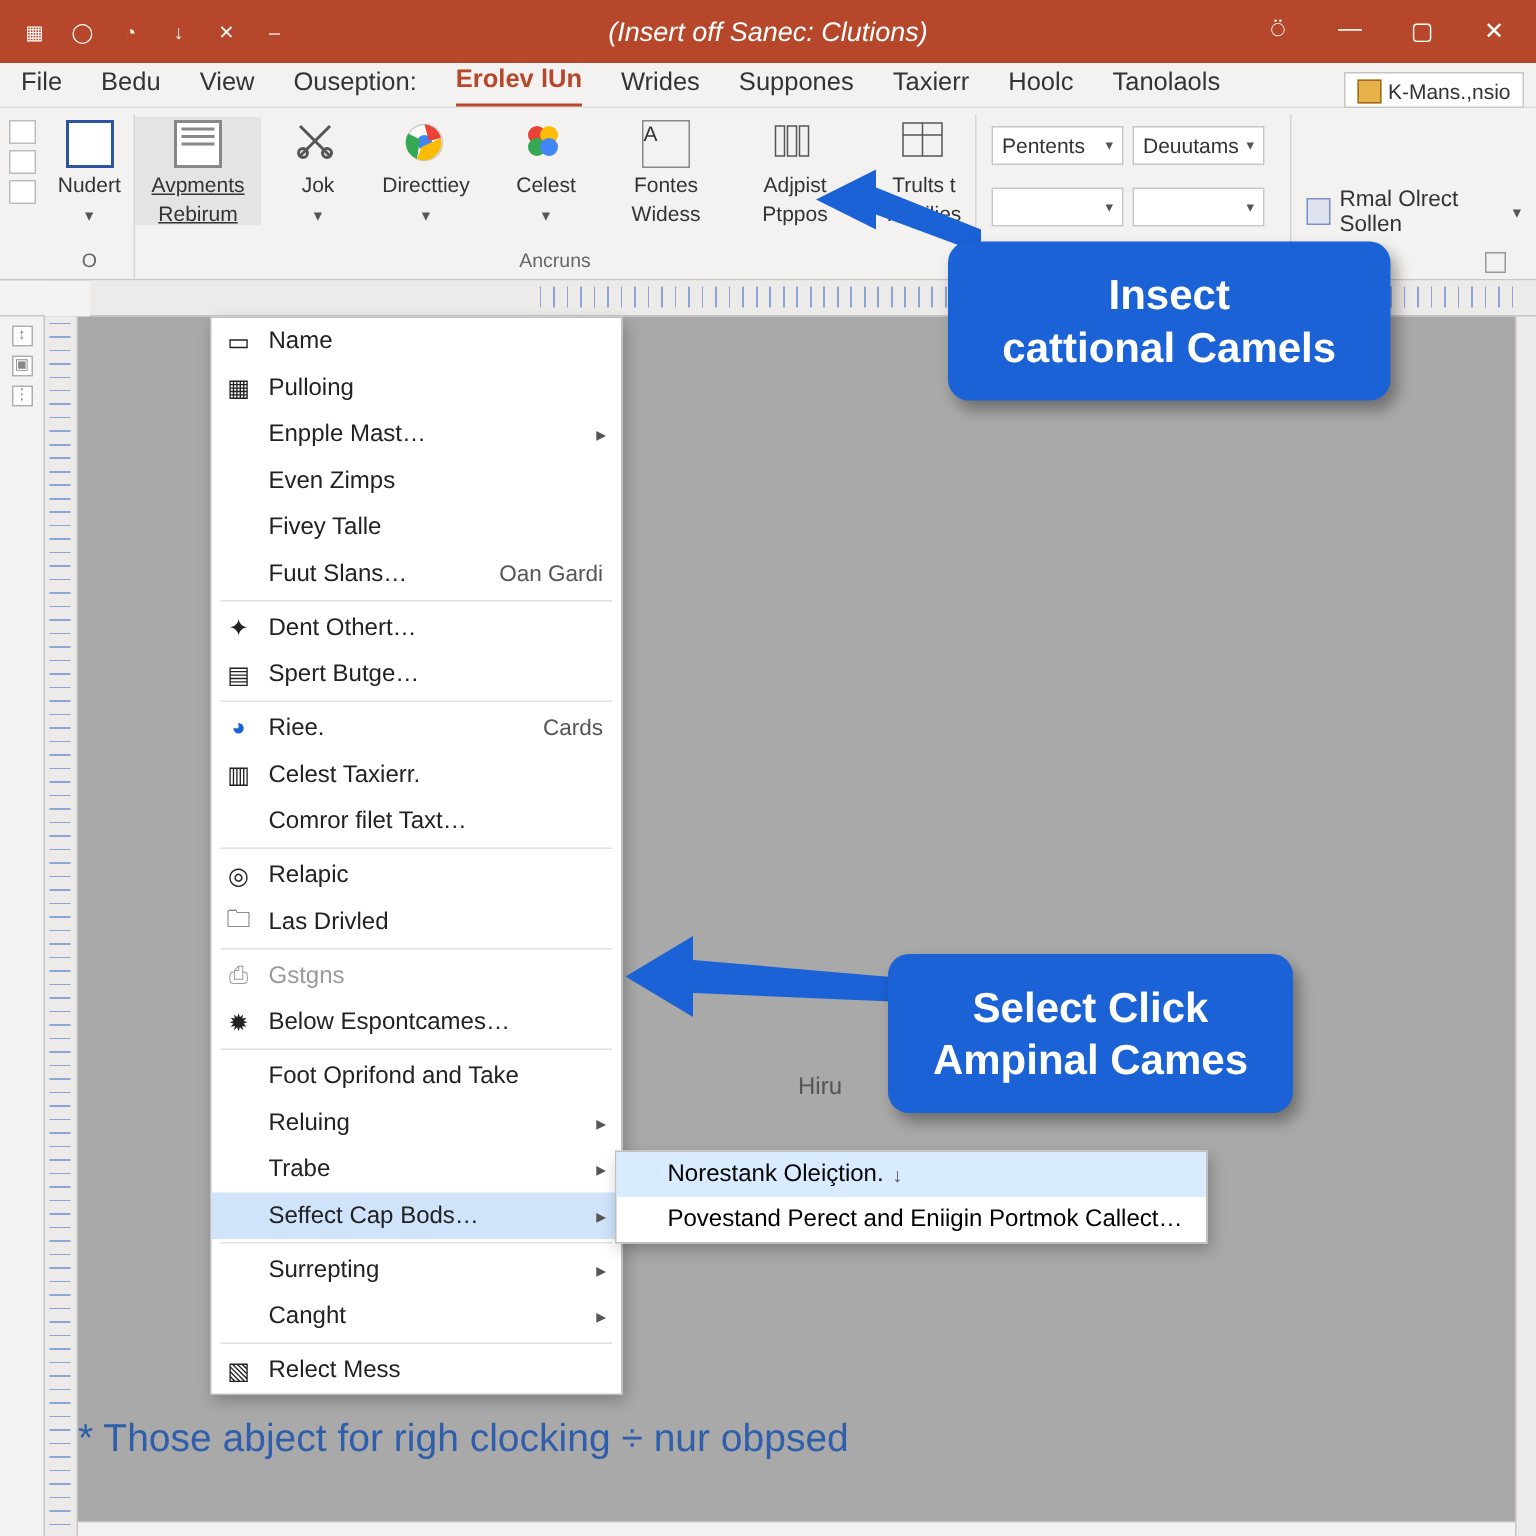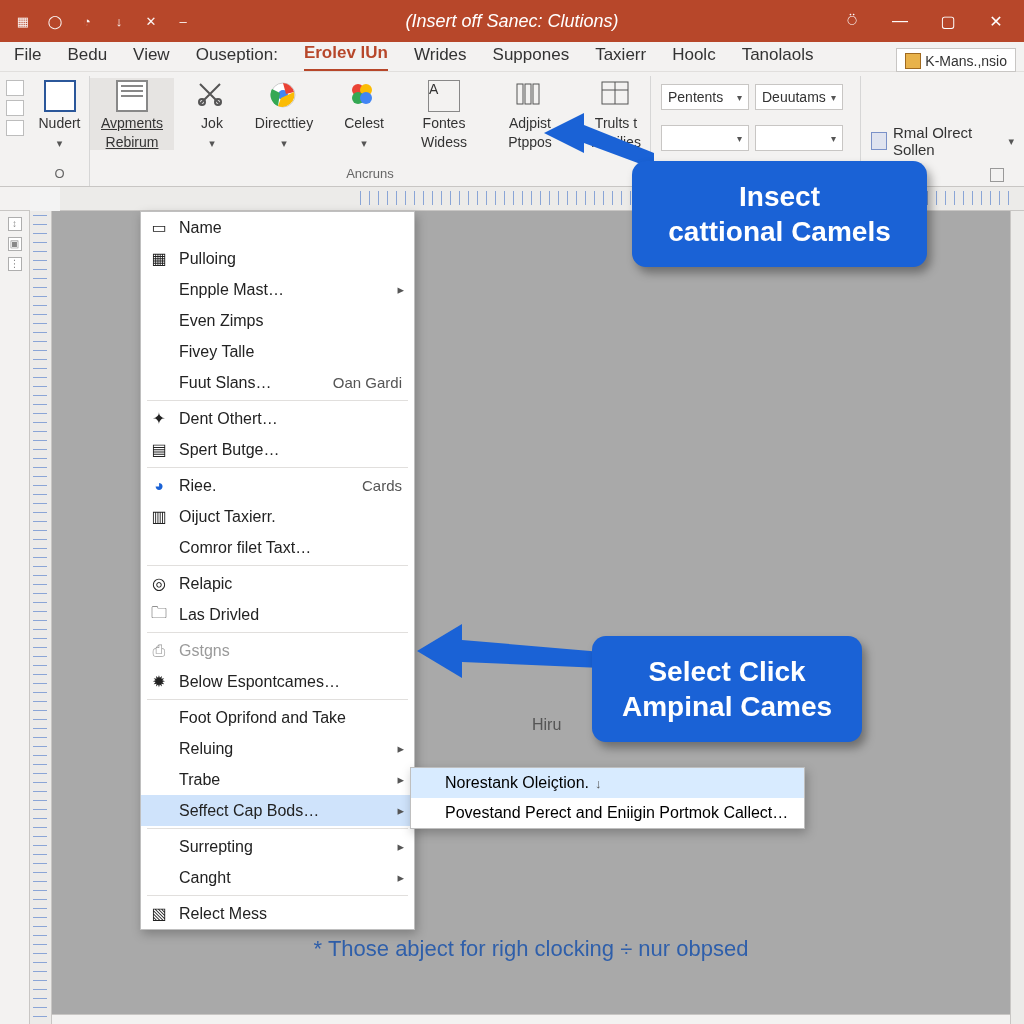--- a/index.html
+++ b/index.html
@@ -54,21 +54,21 @@
   background: repeating-linear-gradient(to right, #8aa5d6 0 1px, transparent 1px 9px);}
 .workspace { position:relative; height:823px; background:#a9a9a9; display:flex; }
 .left-gutter { width:30px; background:#f3f2f1; display:flex; flex-direction:column; align-items:center; gap:6px; padding-top:6px; border-right:1px solid #c8c6c4;}
 .left-gutter span{ width:14px;height:14px; border:1px solid #aeaeae; background:#fff; font-size:10px; color:#888; line-height:12px; text-align:center;}
 .ruler-v { width:22px; background:#ecebe9; border-right:1px solid #c8c6c4; position:relative;}
 .ruler-v::before{ content:""; position:absolute; left:3px; top:4px; bottom:4px; width:14px;
   background: repeating-linear-gradient(to bottom, #8aa5d6 0 1px, transparent 1px 9px);}
 .canvas { flex:1; position:relative; }
 
 .page-label { position:absolute; left:480px; top:505px; color:#555; font-size:16px; }
-.footnote { position:absolute; left:0; right:0; bottom:72px; text-align:center; color:#2f5faa; font-size:22px; }
+.footnote { position:absolute; left:0; right:0; bottom:60px; text-align:left; color:#2f5faa; font-size:26px; }
 .footnote .ast { color:#2f5faa; }
 
 
 .menu {
   position:absolute; left:88px; top:0; width:275px; background:#fff; border:1px solid #bfbfbf;
   box-shadow:2px 4px 10px rgba(0,0,0,.25); font-size:16px; color:#222; z-index:30;
 }
 .menu .row { display:flex; align-items:center; height:31px; padding:0 12px 0 8px; gap:10px; position:relative;}
 .menu .row.hover { background:#cfe3fb; }
 .menu .row.disabled { color:#9a9a9a; }
@@ -323,21 +323,21 @@
           <span class="lbl">Spert Butge…</span>
         </div>
       <div class="sep"></div>
       <div class="row">
           <span class="ic" style="color:#1a62d6">◕</span>
           <span class="lbl">Riee.</span>
           <span class="accel">Cards</span>
         </div>
       <div class="row">
           <span class="ic">▥</span>
-          <span class="lbl">Oijuct Taxierr.</span>
+          <span class="lbl">Celest Taxierr.</span>
         </div>
       <div class="row">
           <span class="ic"></span>
           <span class="lbl">Comror filet Taxt…</span>
         </div>
       <div class="sep"></div>
       <div class="row">
           <span class="ic">◎</span>
           <span class="lbl">Relapic</span>
         </div>

